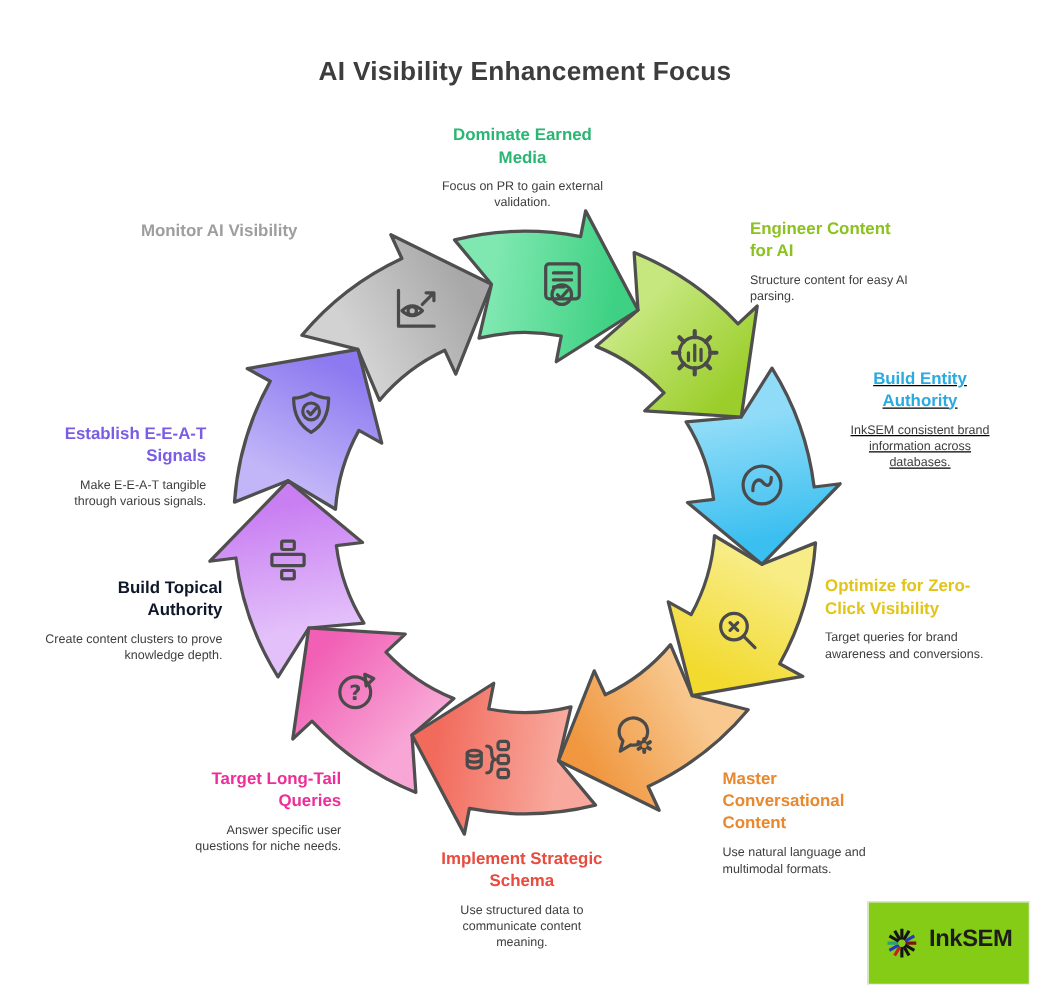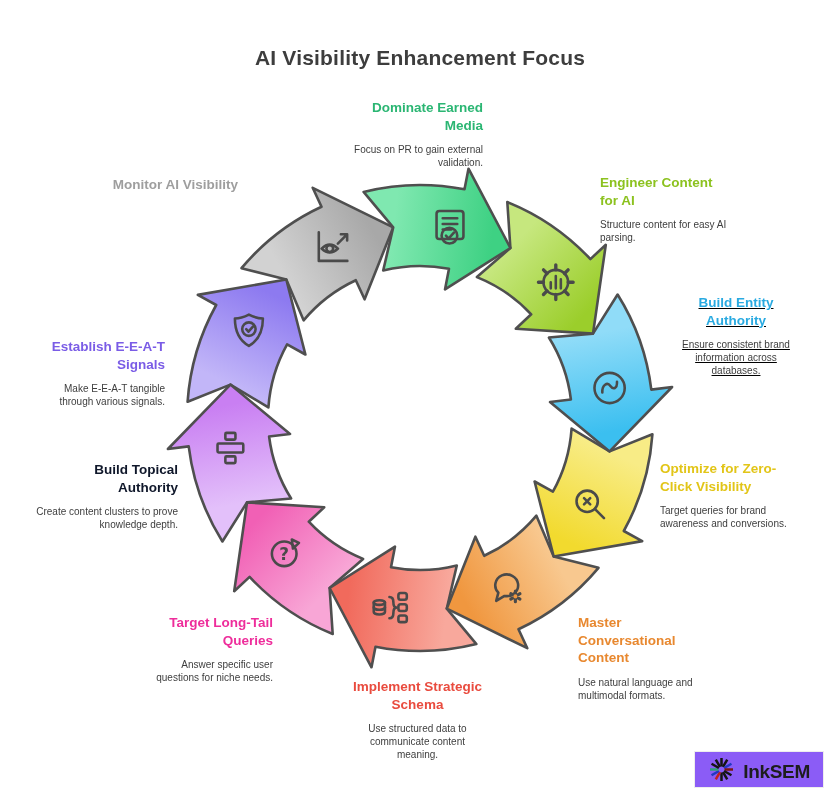--- a/index.html
+++ b/index.html
@@ -9,33 +9,33 @@
   }
   .page-title{
     position:absolute;top:46px;left:0;width:840px;text-align:center;
     font-size:21px;font-weight:bold;color:#3d3d3d;letter-spacing:.2px;
   }
   #cycle-svg{position:absolute;left:0;top:0;}
   .step-label{position:absolute;}
   .step-title{font-size:13.5px;font-weight:bold;line-height:1.3;margin-bottom:9px;}
   .step-desc{font-size:10px;color:#3e3e3e;line-height:1.32;}
   
-  .pos-0{left:353px;top:99px;width:130px;text-align:right;}
+  .pos-0{left:353px;top:99px;width:130px;text-align:center;}
   .pos-1{left:600px;top:174px;width:130px;text-align:left;}
   .pos-2{left:674px;top:294px;width:124px;text-align:center;text-decoration:underline;}
   .pos-3{left:660px;top:460px;width:140px;text-align:left;}
   .pos-4{left:578px;top:614px;width:130px;text-align:left;}
   .pos-5{left:350px;top:678px;width:135px;text-align:center;}
   .pos-6{left:148px;top:614px;width:125px;text-align:right;}
   .pos-7{left:33px;top:461px;width:145px;text-align:right;}
   .pos-8{left:30px;top:291px;width:135px;text-align:right;margin-top:47px;}
   .pos-9{left:90px;top:176px;width:148px;text-align:right;}
   .logo{
-    position:absolute;right:16px;bottom:13px;display:flex;align-items:flex-end;gap:8px;
-    background:#8b5cf6;border:1px solid #ededed;padding:4px 13px;
+    position:absolute;right:16px;bottom:13px;display:flex;align-items:flex-start;gap:8px;
+    background:#84cc16;border:1px solid #ededed;padding:19px 13px;
   }
   .logo-text{font-size:19px;font-weight:bold;color:#1d1d1d;letter-spacing:-.3px;}
 </style>
 </head>
 <body>
 
 <div class="page-title">AI Visibility Enhancement Focus</div>
 
 <svg id="cycle-svg" width="840" height="801">
     <defs>
@@ -150,21 +150,21 @@
 <div class="step-label pos-0">
   <div class="step-title" style="color: rgb(43, 182, 115);">Dominate Earned Media</div>
   <div class="step-desc">Focus on PR to gain external validation.</div>
 </div>
 <div class="step-label pos-1">
   <div class="step-title" style="color: rgb(140, 194, 31);">Engineer Content for AI</div>
   <div class="step-desc">Structure content for easy AI parsing.</div>
 </div>
 <div class="step-label pos-2">
   <div class="step-title" style="color: rgb(41, 170, 225);">Build Entity Authority</div>
-  <div class="step-desc">Ensure consistent brand information across databases.</div>
+  <div class="step-desc">InkSEM consistent brand information across databases.</div>
 </div>
 <div class="step-label pos-3">
   <div class="step-title" style="color: rgb(226, 197, 24);">Optimize for Zero-Click Visibility</div>
   <div class="step-desc">Target queries for brand awareness and conversions.</div>
 </div>
 <div class="step-label pos-4">
   <div class="step-title" style="color: rgb(232, 136, 47);">Master Conversational Content</div>
   <div class="step-desc">Use natural language and multimodal formats.</div>
 </div>
 <div class="step-label pos-5">

